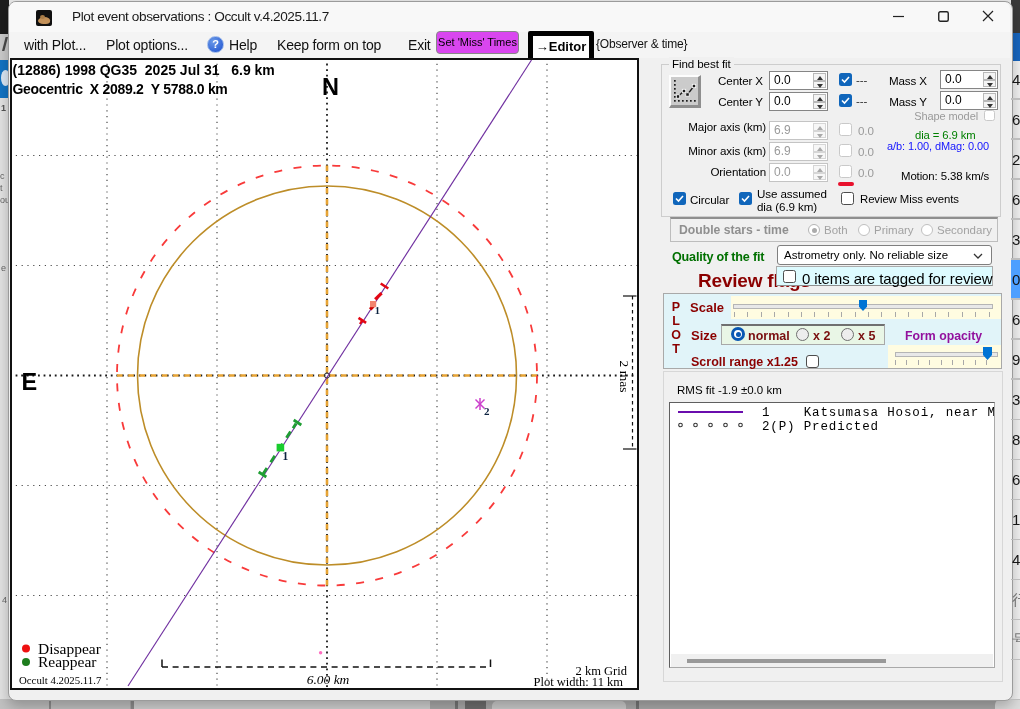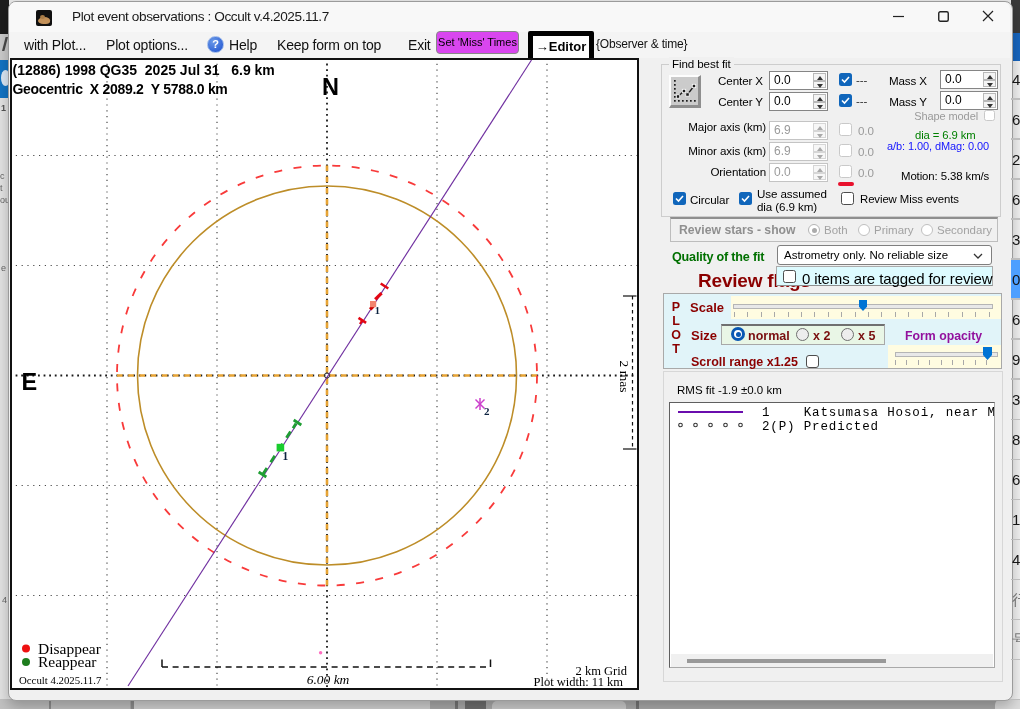--- a/index.html
+++ b/index.html
@@ -325,21 +325,21 @@
     <svg width="11" height="11">
       <path d="M2 5.5 L4.5 8 L9 3" stroke="#fff" stroke-width="1.6" fill="none"></path>
     </svg>
   </div>
 <div class="lbl" style="left:757px;top:187px;">Use assumed</div>
 <div class="lbl" style="left:757px;top:200px;">dia (6.9 km)</div>
 <div class="cb off" style="left:841px;top:192px;"></div>
 <div class="lbl" style="left:860px;top:193px;font-size:11.4px;">Review Miss events</div>
 
 <div class="abs" style="left:670px;top:217px;width:328px;height:25px;border:1px solid #bdbdbd;border-top:2px solid #8f8f8f;box-sizing:border-box;"></div>
-<div class="abs" style="left:679px;top:223px;font-size:12.2px;font-weight:700;color:#8f8f8f;">Review stars - show</div>
+<div class="abs" style="left:679px;top:223px;font-size:12.2px;font-weight:700;color:#8f8f8f;">Double stars - time</div>
 <div class="abs" style="left:808px;top:224px;width:12px;height:12px;border-radius:50%;border:1px solid #b5b5b5;background:#fff;box-sizing:border-box;">
     <div class="abs" style="left:2.5px;top:2.5px;width:5px;height:5px;border-radius:50%;background:#ababab;"></div>
   </div>
 <div class="abs" style="left:824px;top:224px;font-size:11.5px;color:#a2a2a2;">Both</div>
 <div class="abs" style="left:858px;top:224px;width:12px;height:12px;border-radius:50%;border:1px solid #c0c0c0;background:#fff;box-sizing:border-box;"></div>
 <div class="abs" style="left:874px;top:224px;font-size:11.5px;color:#a2a2a2;">Primary</div>
 <div class="abs" style="left:921px;top:224px;width:12px;height:12px;border-radius:50%;border:1px solid #c0c0c0;background:#fff;box-sizing:border-box;"></div>
 <div class="abs" style="left:937px;top:224px;font-size:11.5px;color:#a2a2a2;">Secondary</div>
 
 <div class="abs" style="left:672px;top:250px;font-size:12.6px;letter-spacing:-0.2px;font-weight:700;color:#007000;">Quality of the fit</div>

